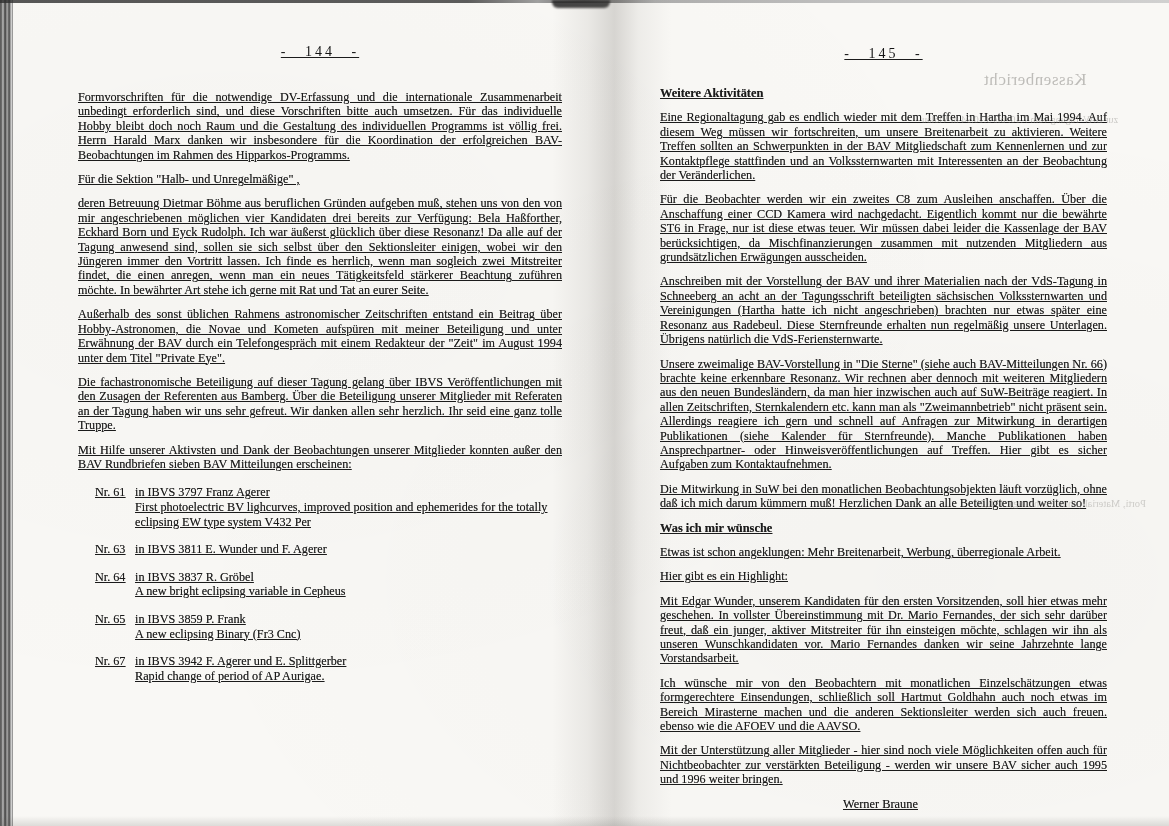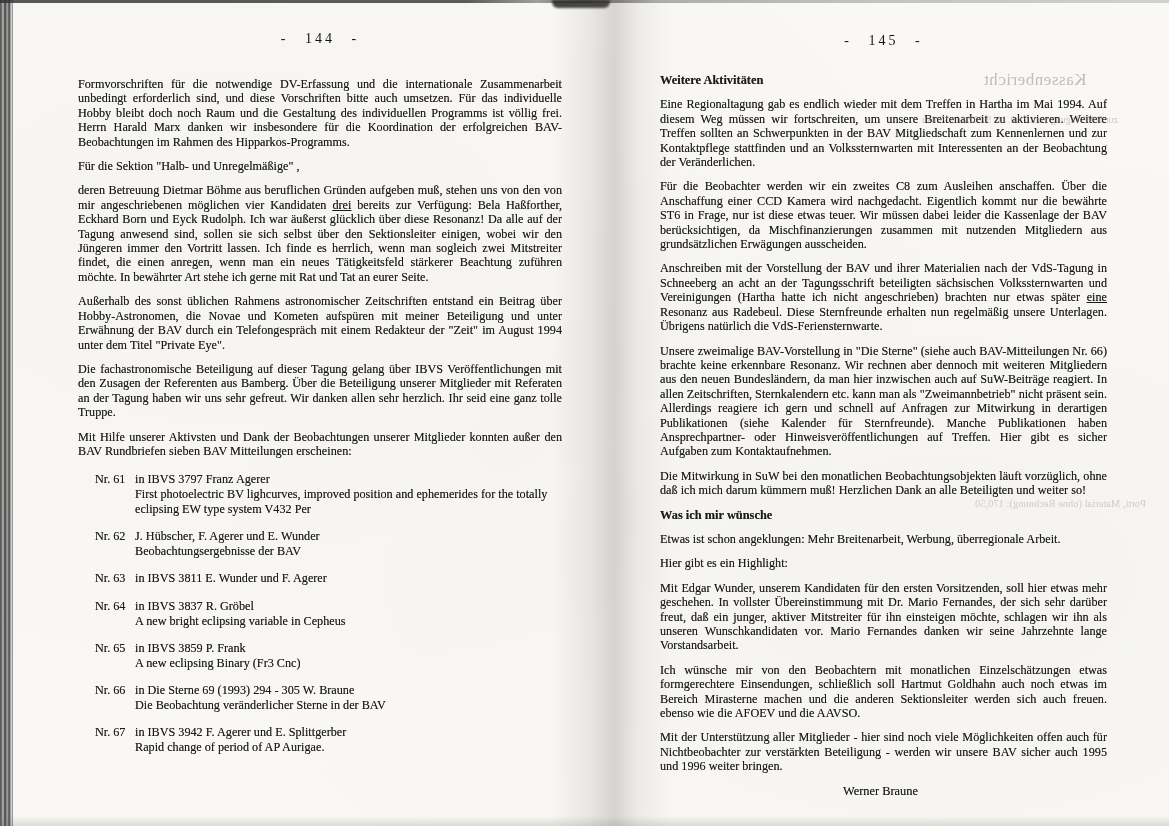--- a/index.html
+++ b/index.html
@@ -42,21 +42,21 @@
       rgba(110,105,98,0) 100%);
     pointer-events:none;
   }
   .bottom-shade{
     position:absolute;left:0;bottom:0;width:1169px;height:10px;
     background:linear-gradient(0deg,rgba(90,88,84,0.18),rgba(90,88,84,0));
     pointer-events:none;
   }
 
   
-  .page{position:absolute;top:3px;height:644px;}
+  .page{position:absolute;top:16px;height:644px;text-decoration:underline;}
   .page-left{left:13px;width:605px;padding:28px 56px 0 65px;}
   .page-right{left:618px;width:551px;padding:30px 62px 0 42px;}
 
   .page-number{
     text-align:center;font-size:14px;letter-spacing:3px;word-spacing:10px;
     margin:0 0 30px 0;color:#141414;
   }
   .page-right .page-number{margin-bottom:24px;}
 
   p.body-para{
@@ -116,51 +116,37 @@
     <div class="pub-list">
       <div class="pub-item">
         <div class="pub-line1">
             <span class="pub-num">Nr. 61</span>
             <span class="pub-ref">in IBVS 3797   Franz Agerer</span>
           </div>
         <div class="pub-desc">First photoelectric BV lighcurves, improved position and ephemerides for the totally eclipsing EW type system V432 Per</div>
       </div>
       <div class="pub-item">
         <div class="pub-line1">
-            <span class="pub-num">Nr. 62</span>
-            <span class="pub-ref">J. Hübscher, F. Agerer und E. Wunder</span>
-          </div>
-        <div class="pub-desc">Beobachtungsergebnisse der BAV</div>
-      </div>
-      <div class="pub-item">
-        <div class="pub-line1">
             <span class="pub-num">Nr. 63</span>
             <span class="pub-ref">in IBVS 3811  E. Wunder und F. Agerer</span>
           </div>
       </div>
       <div class="pub-item">
         <div class="pub-line1">
             <span class="pub-num">Nr. 64</span>
             <span class="pub-ref">in IBVS 3837   R. Gröbel</span>
           </div>
         <div class="pub-desc">A new bright eclipsing variable in Cepheus</div>
       </div>
       <div class="pub-item">
         <div class="pub-line1">
             <span class="pub-num">Nr. 65</span>
             <span class="pub-ref">in IBVS 3859   P. Frank</span>
           </div>
         <div class="pub-desc">A new eclipsing Binary (Fr3 Cnc)</div>
-      </div>
-      <div class="pub-item">
-        <div class="pub-line1">
-            <span class="pub-num">Nr. 66</span>
-            <span class="pub-ref">in Die Sterne 69 (1993) 294 - 305   W. Braune</span>
-          </div>
-        <div class="pub-desc">Die Beobachtung veränderlicher Sterne in der BAV</div>
       </div>
       <div class="pub-item">
         <div class="pub-line1">
             <span class="pub-num">Nr. 67</span>
             <span class="pub-ref">in IBVS 3942  F. Agerer und E. Splittgerber</span>
           </div>
         <div class="pub-desc">Rapid change of period of AP Aurigae.</div>
       </div>
     </div>
   </div>

